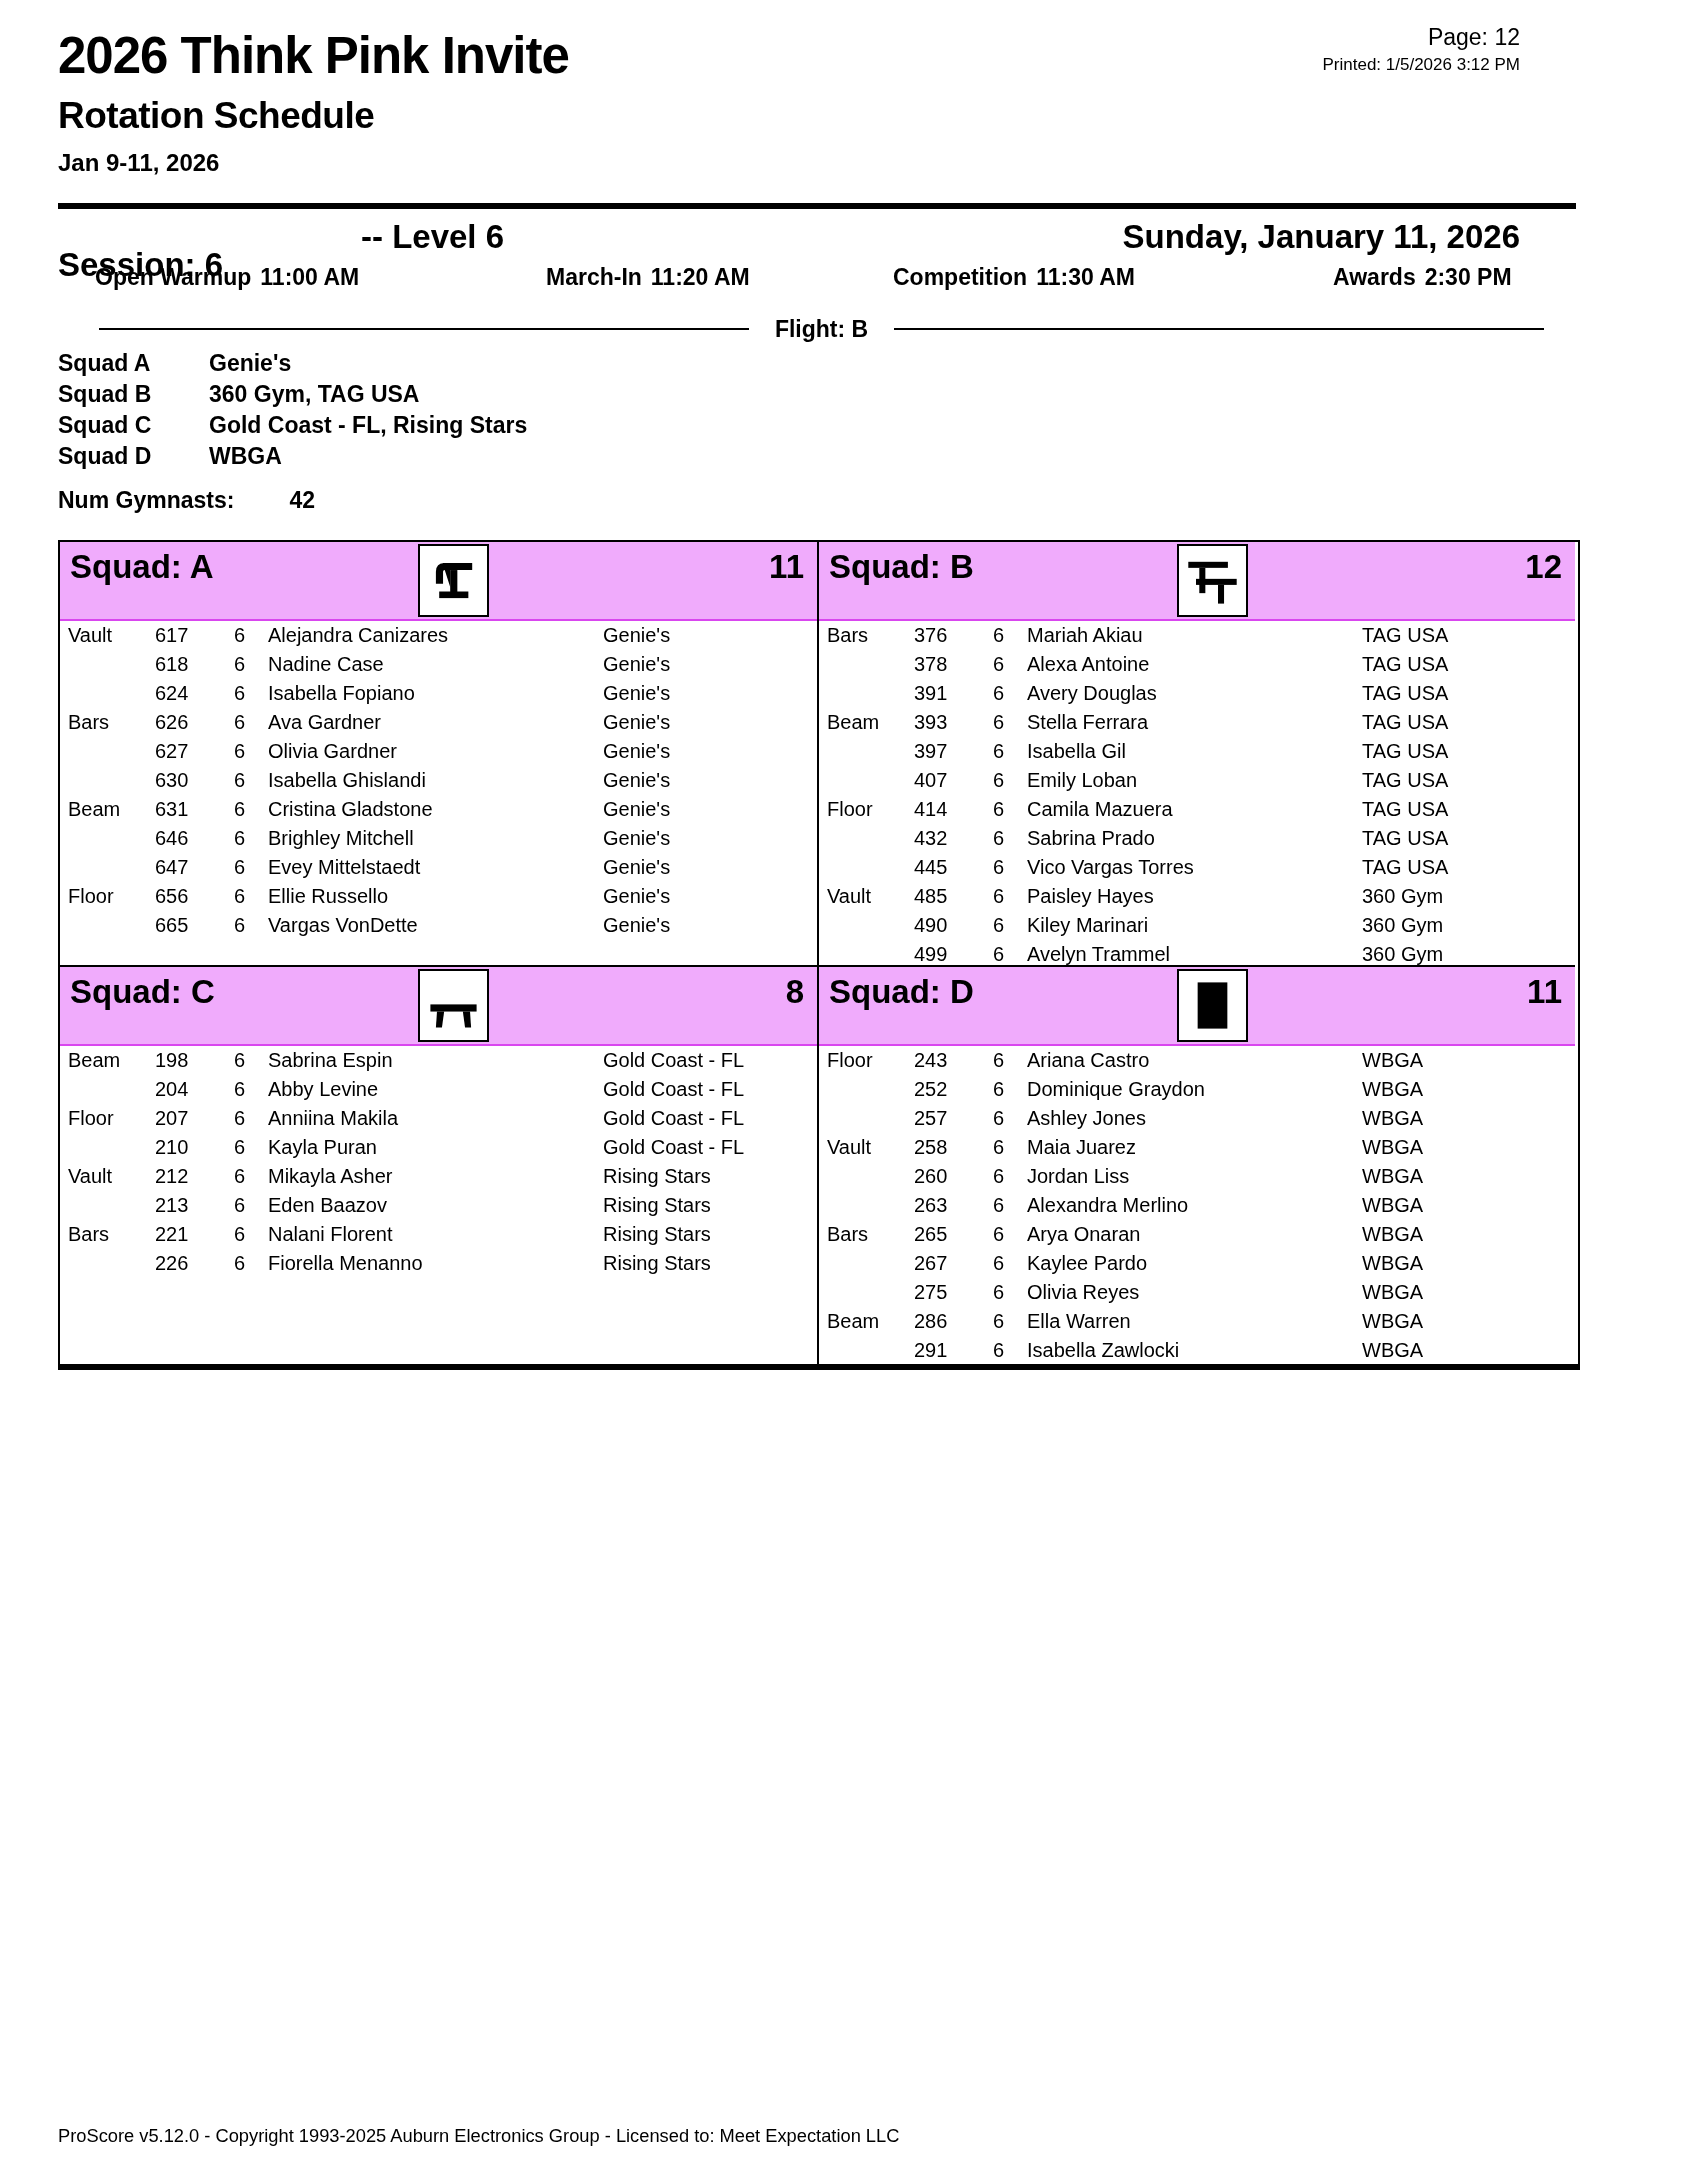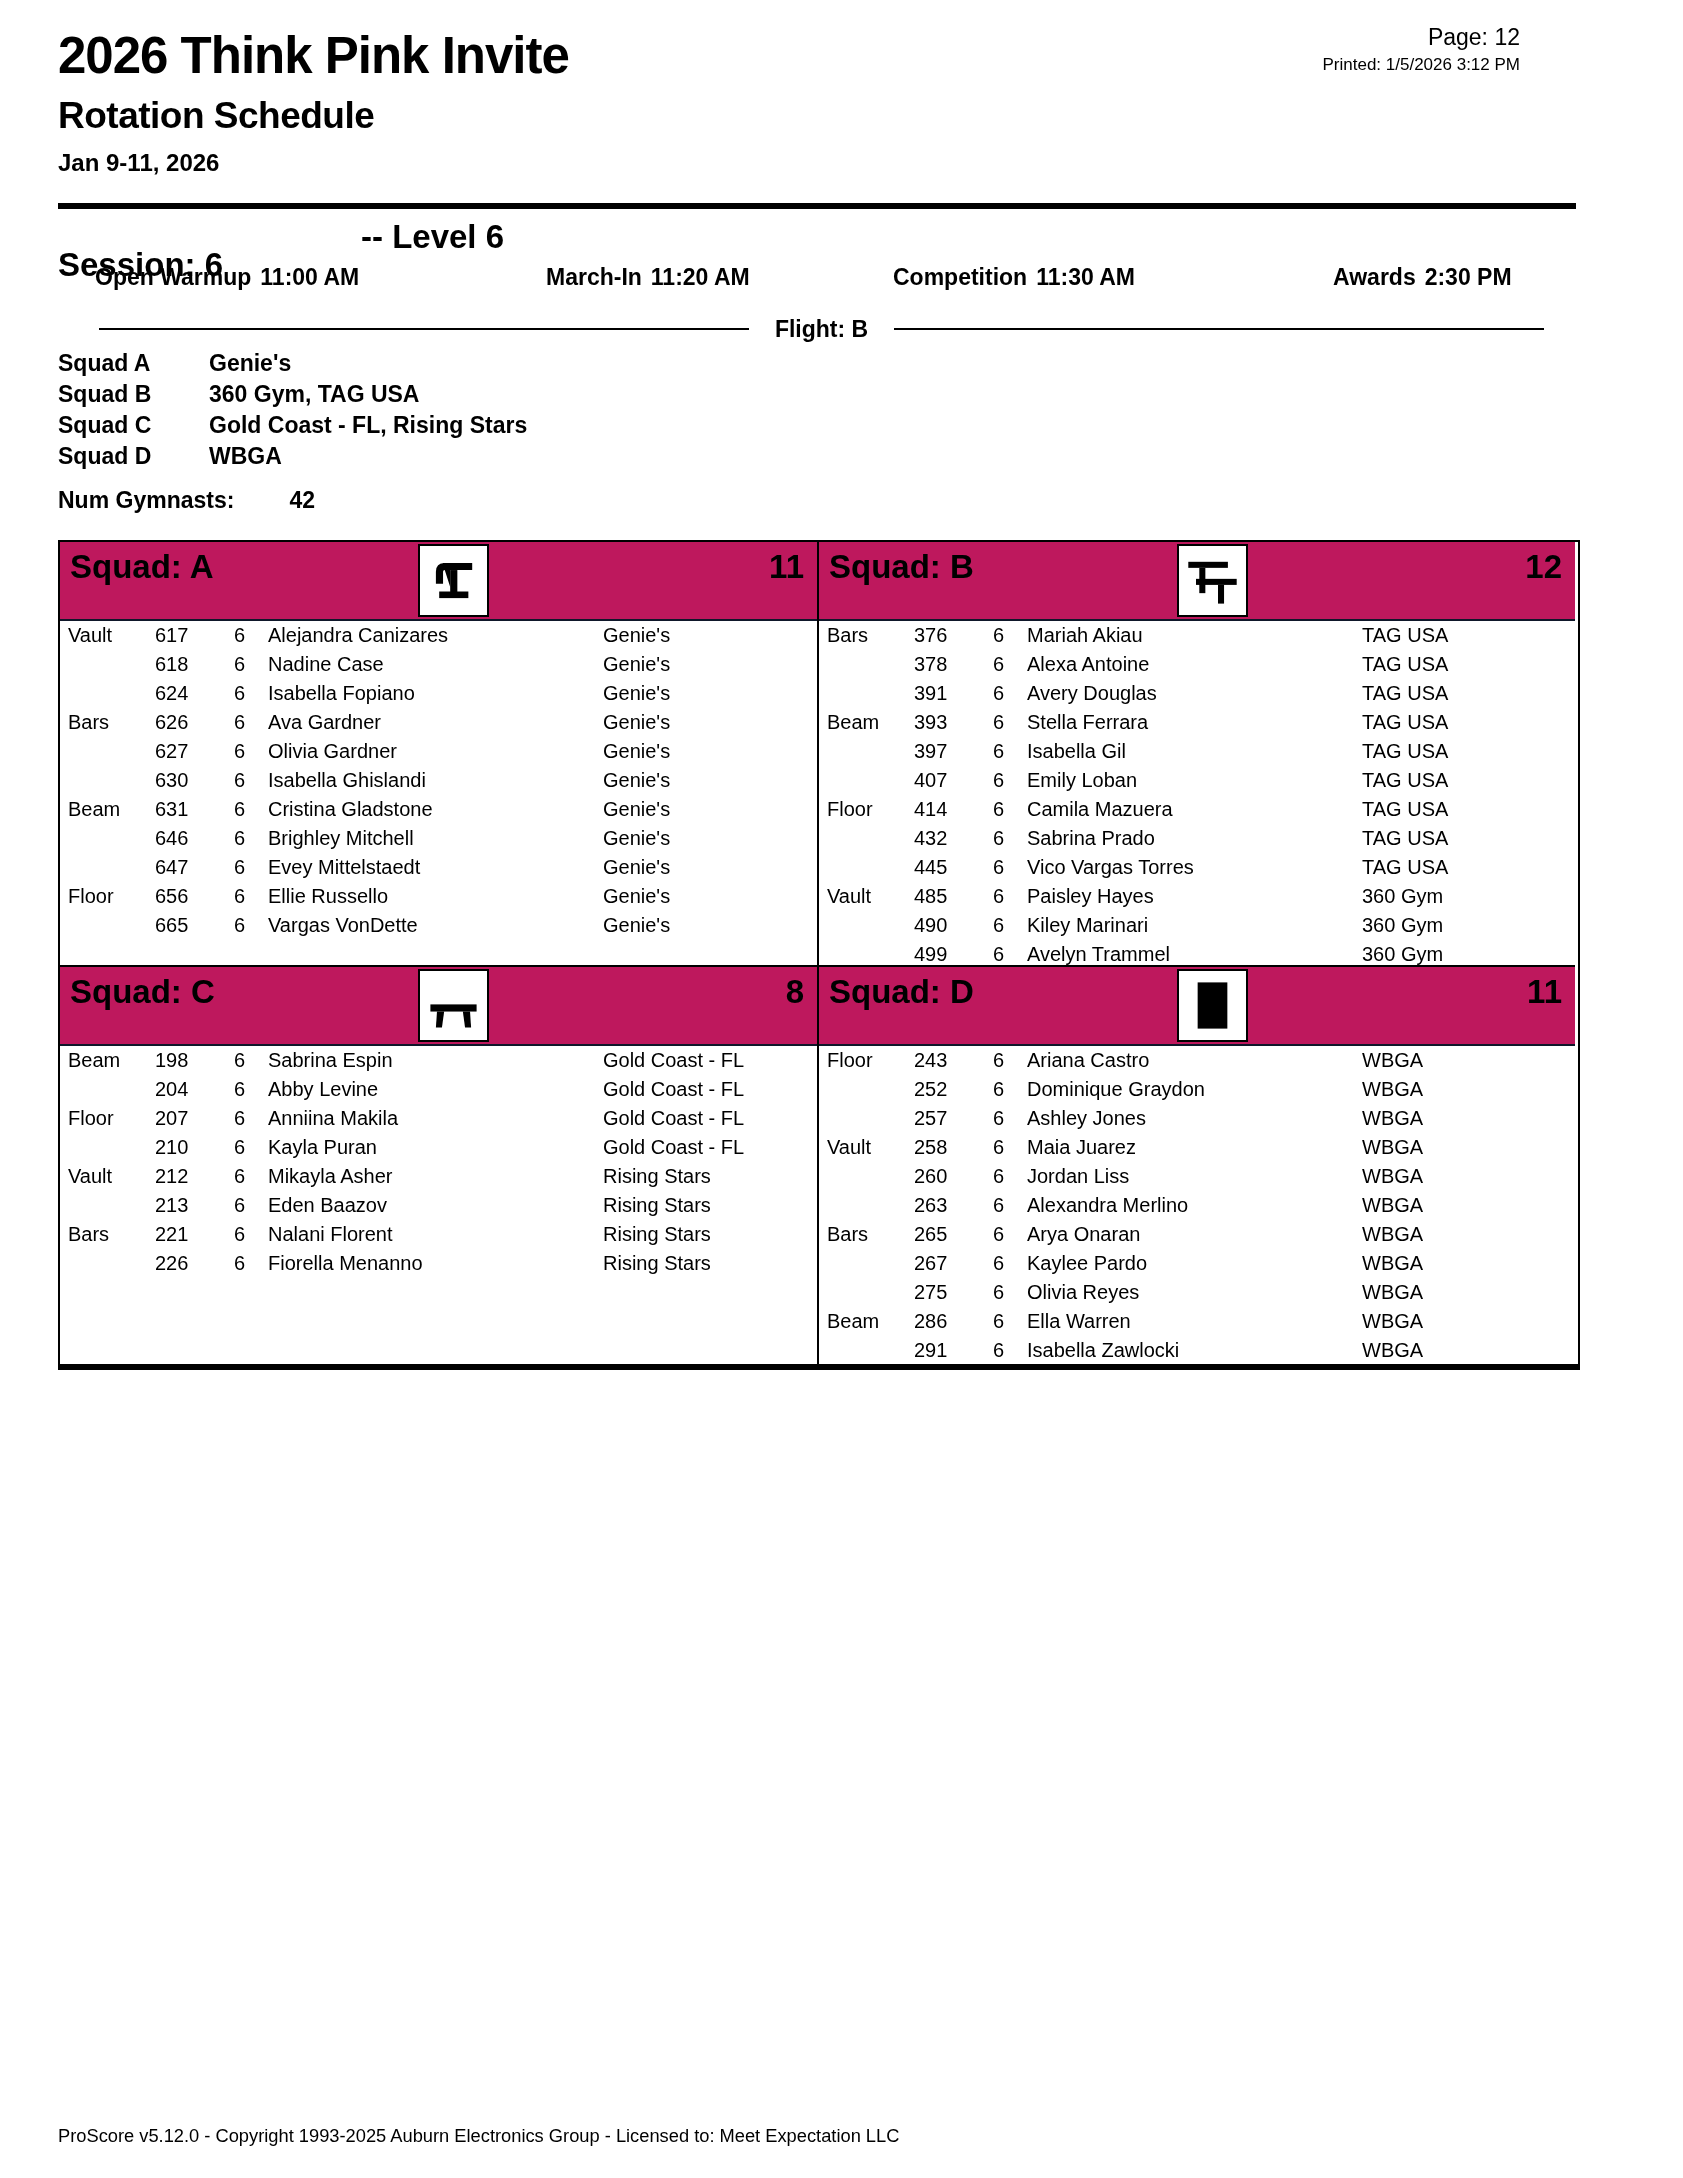--- a/index.html
+++ b/index.html
@@ -40,22 +40,22 @@
   
   .rot-table{
     left:58px;top:540px;width:1518px;
     border:2px solid #000;border-bottom-width:6px;
     display:grid;grid-template-columns:757px 758px;
     box-sizing:content-box;
   }
   .panel{position:relative;}
   .panel.right{border-left:2px solid #000;}
   .band{
-    position:relative;height:77px;background:#be185d;
-    border-bottom:2px solid #0f172a;
+    position:relative;height:77px;background:#f0abfc;
+    border-bottom:2px solid #d946ef;
   }
   .band.second{border-top:2px solid #000;}
   .band-title{position:absolute;left:10px;top:6px;font-size:33px;font-weight:bold;white-space:nowrap;}
   .band-count{position:absolute;right:13px;top:6px;font-size:33px;font-weight:bold;}
   .icon-box{
     position:absolute;left:358px;top:2px;width:71px;height:73px;
     background:#fff;border:2px solid #000;box-sizing:border-box;
     display:flex;align-items:center;justify-content:center;
   }
   .icon-box svg{width:55px;height:55px;display:block;}
@@ -79,20 +79,21 @@
 
   <div class="abs meet-title">2026 Think Pink Invite</div>
   <div class="abs report-title">Rotation Schedule</div>
   <div class="abs date-range">Jan 9-11, 2026</div>
   <div class="abs page-num">Page: 12</div>
   <div class="abs printed">Printed: 1/5/2026 3:12 PM</div>
   <div class="abs thick-rule"></div>
 
   <div class="abs session-label">Session: 6</div>
   <div class="abs session-level">-- Level 6</div>
+  <div class="abs session-date">Sunday, January 11, 2026</div>
 
   <div class="abs time-item t0"><span>Open Warmup</span><span class="tv">11:00 AM</span></div>
   <div class="abs time-item t1"><span>March-In</span><span class="tv">11:20 AM</span></div>
   <div class="abs time-item t2"><span>Competition</span><span class="tv">11:30 AM</span></div>
   <div class="abs time-item t3"><span>Awards</span><span class="tv">2:30 PM</span></div>
 
   <div class="abs flight-row">
     <div class="flight-line"></div>
     <div class="flight-label">Flight: B</div>
     <div class="flight-line"></div>

